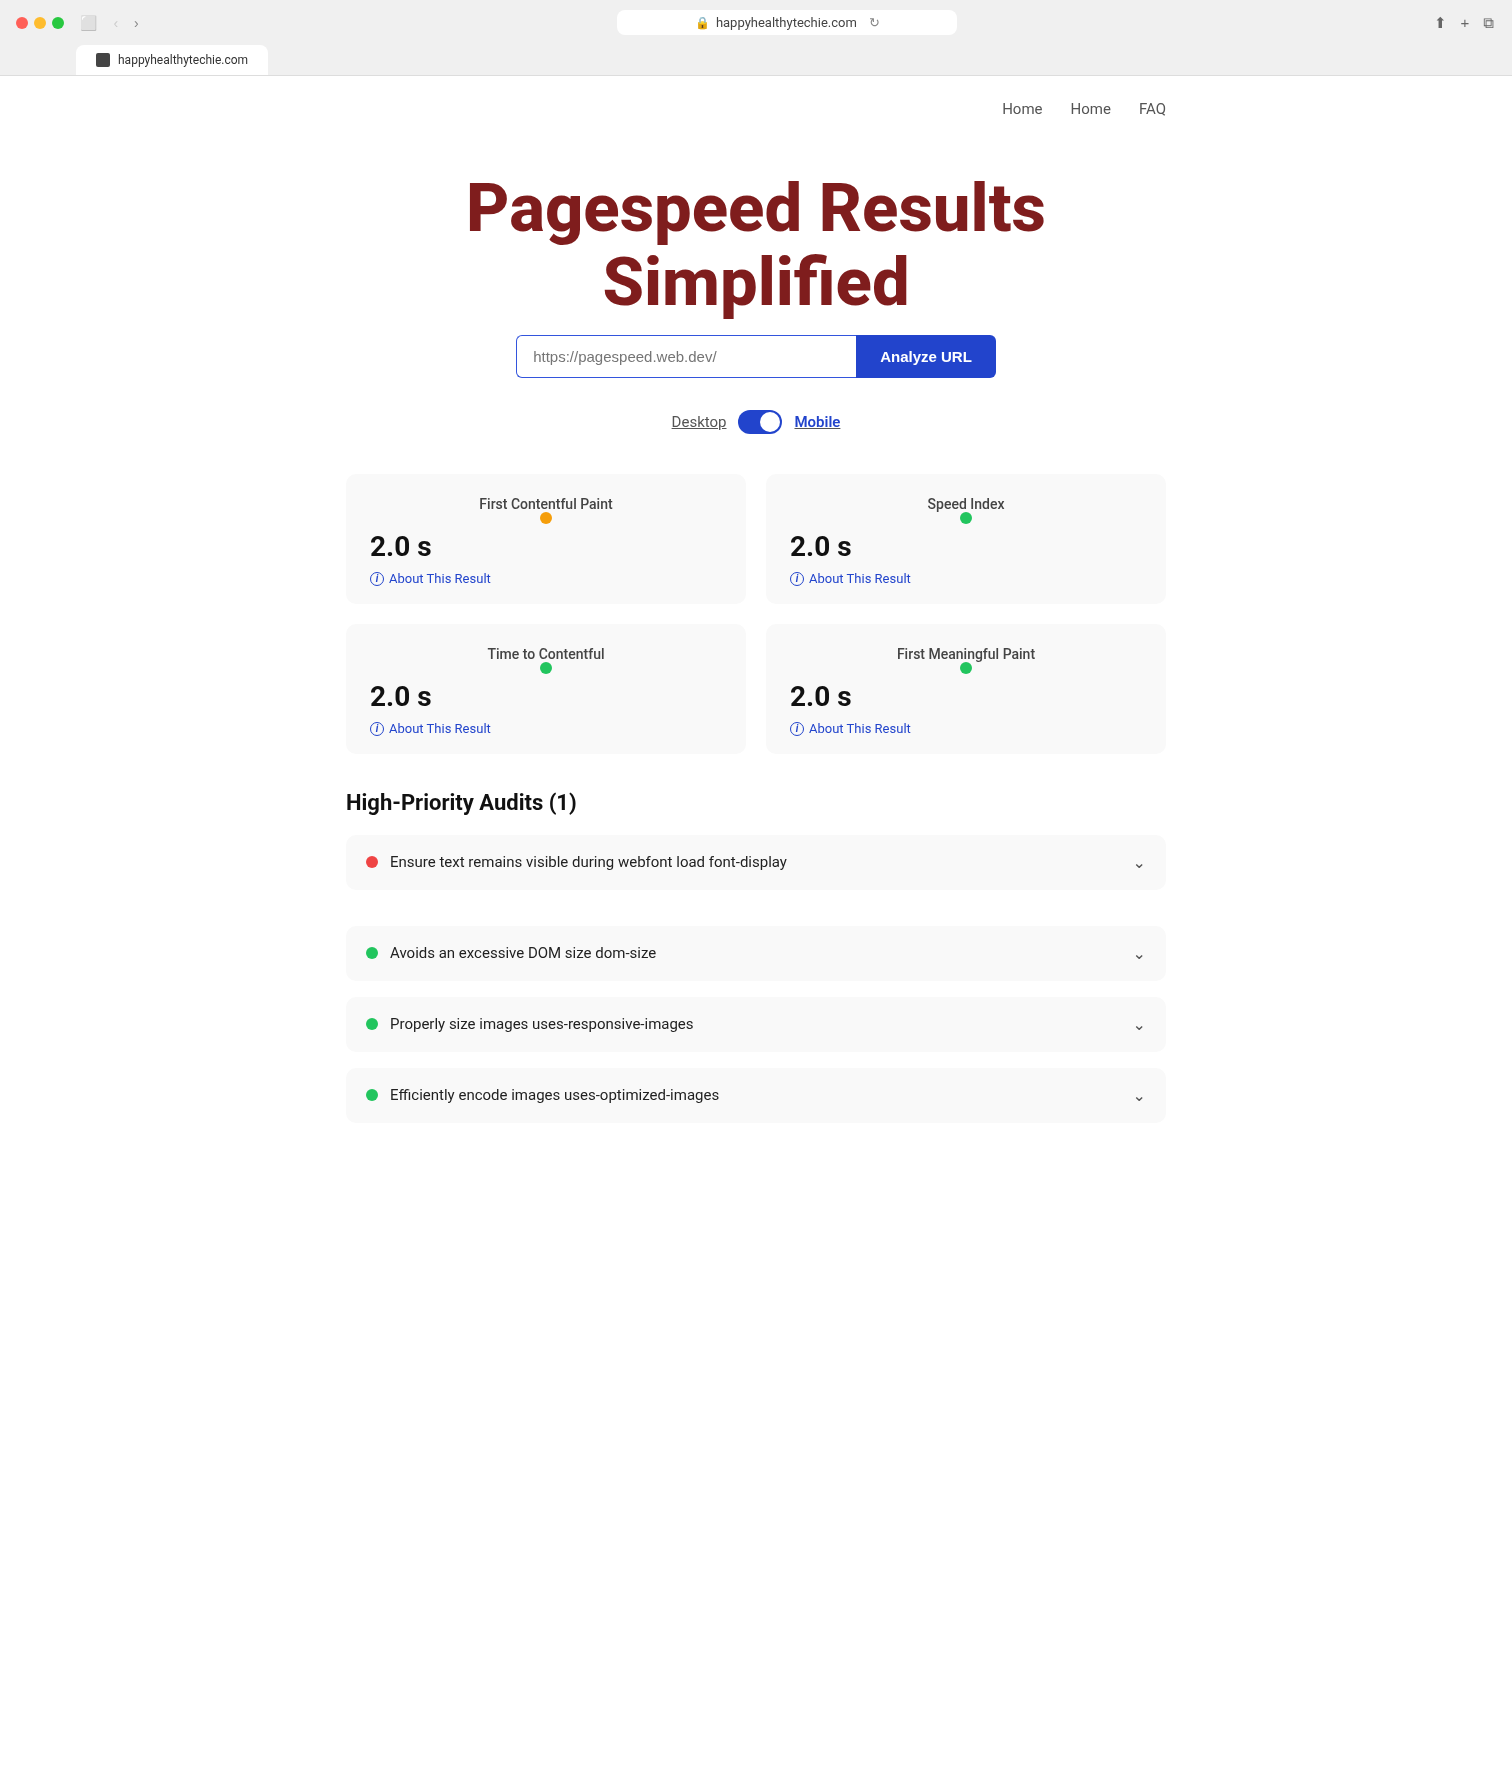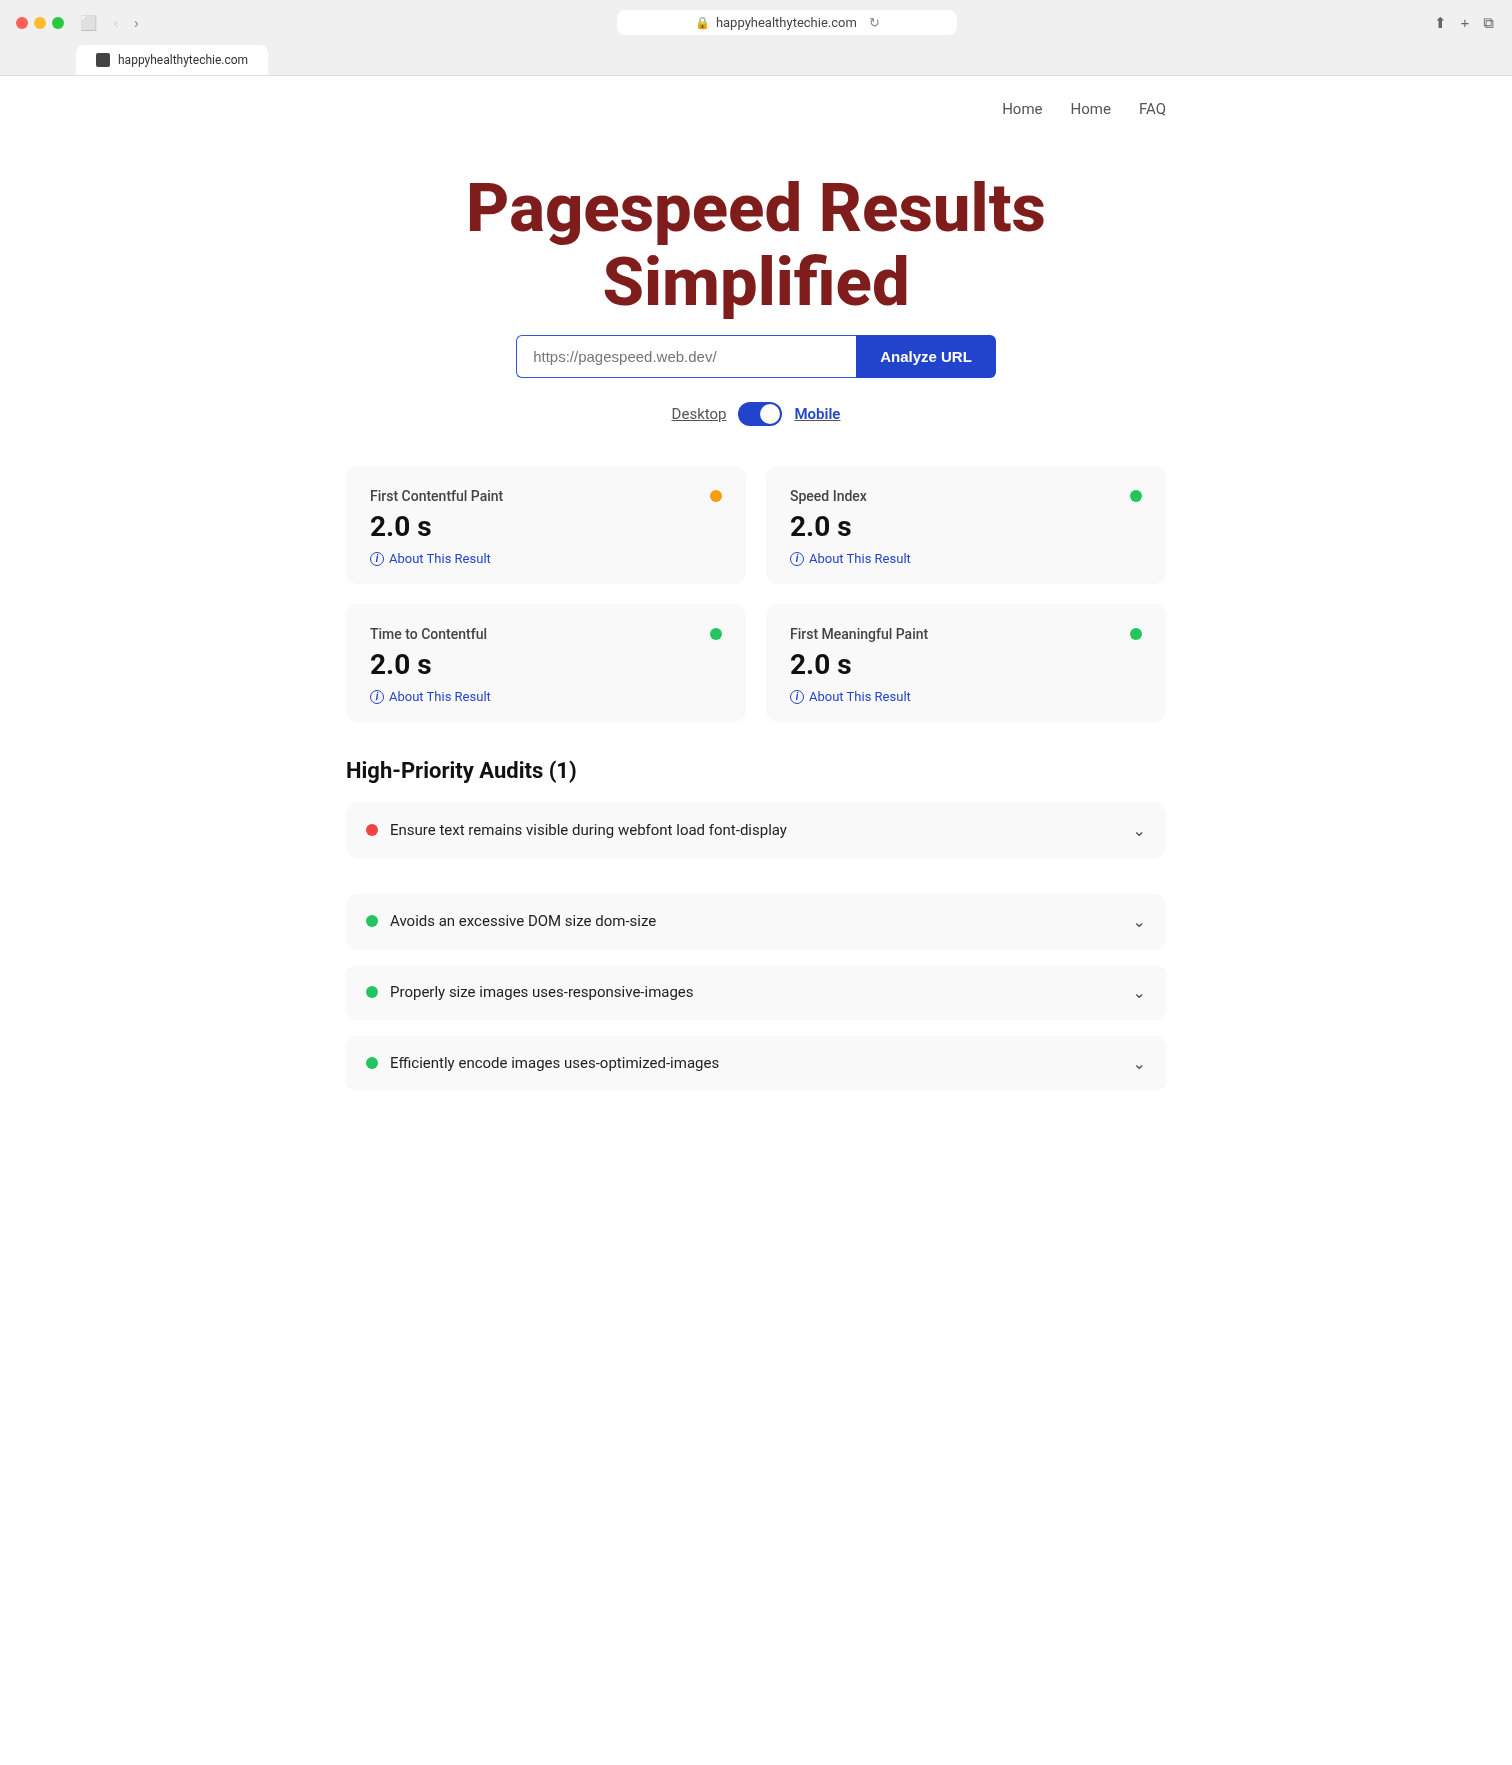--- a/index.html
+++ b/index.html
@@ -147,21 +147,21 @@
     .hero p {
       font-size: 16px;
       color: #555;
       margin-bottom: 28px;
     }
 
     .url-form {
       display: flex;
       justify-content: center;
       gap: 0;
-      margin-bottom: 24px;
+      margin-bottom: 32px;
     }
 
     .url-input {
       width: 340px;
       padding: 12px 16px;
       border: 1.5px solid #3355dd;
       border-right: none;
       border-radius: 6px 0 0 6px;
       font-size: 15px;
       color: #333;
@@ -227,20 +227,21 @@
       border-radius: 10px;
       padding: 22px 24px 18px;
       position: relative;
     }
 
     .metric-header {
       display: flex;
       justify-content: space-between;
       align-items: center;
       margin-bottom: 6px;
+      flex-direction: column;
     }
 
     .metric-title {
       font-size: 14px;
       color: #444;
       font-weight: 500;
     }
 
     .metric-dot {
       width: 12px;

